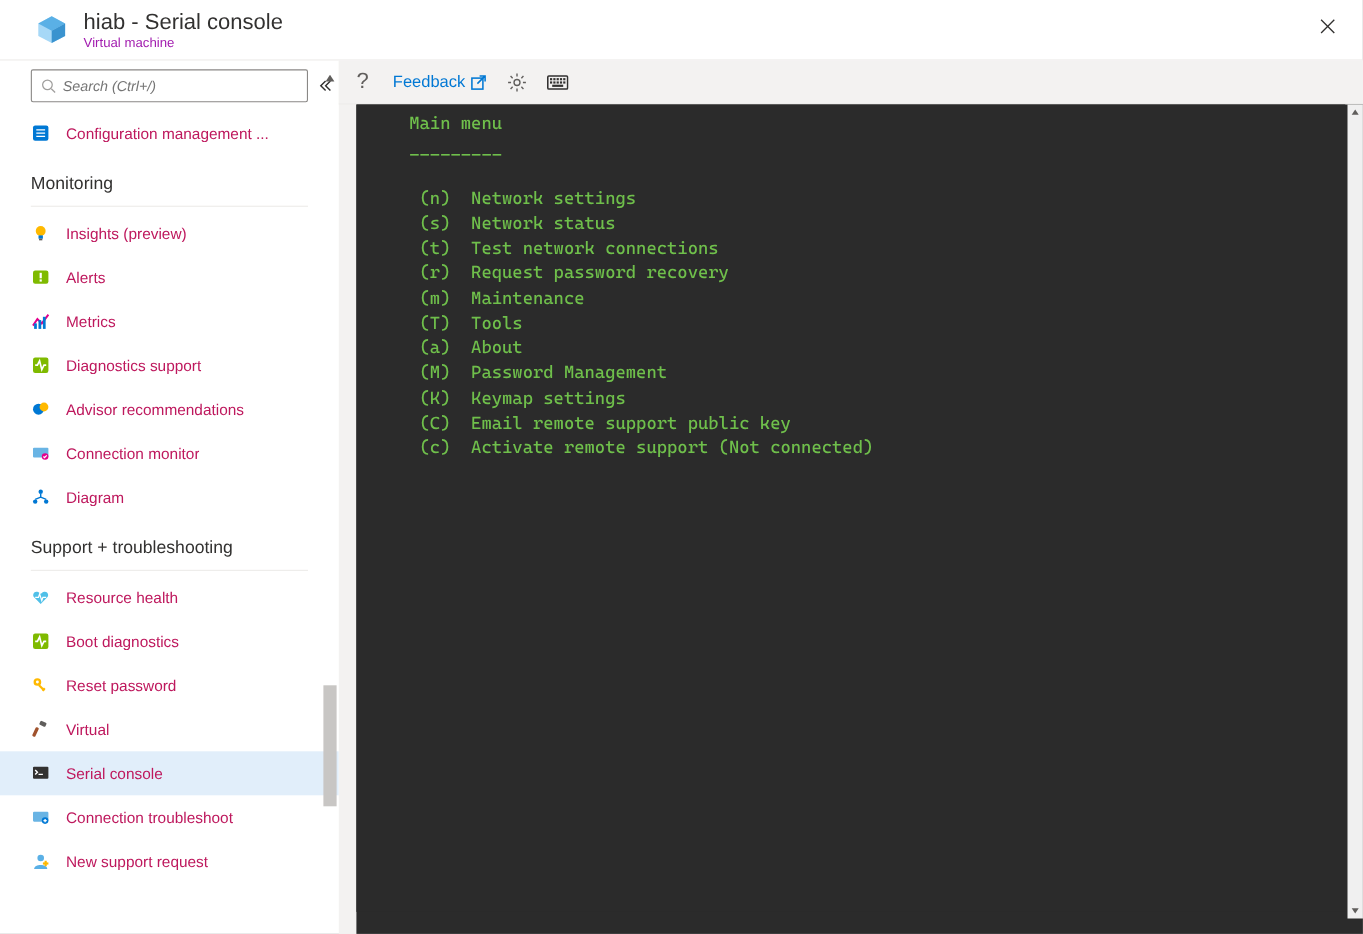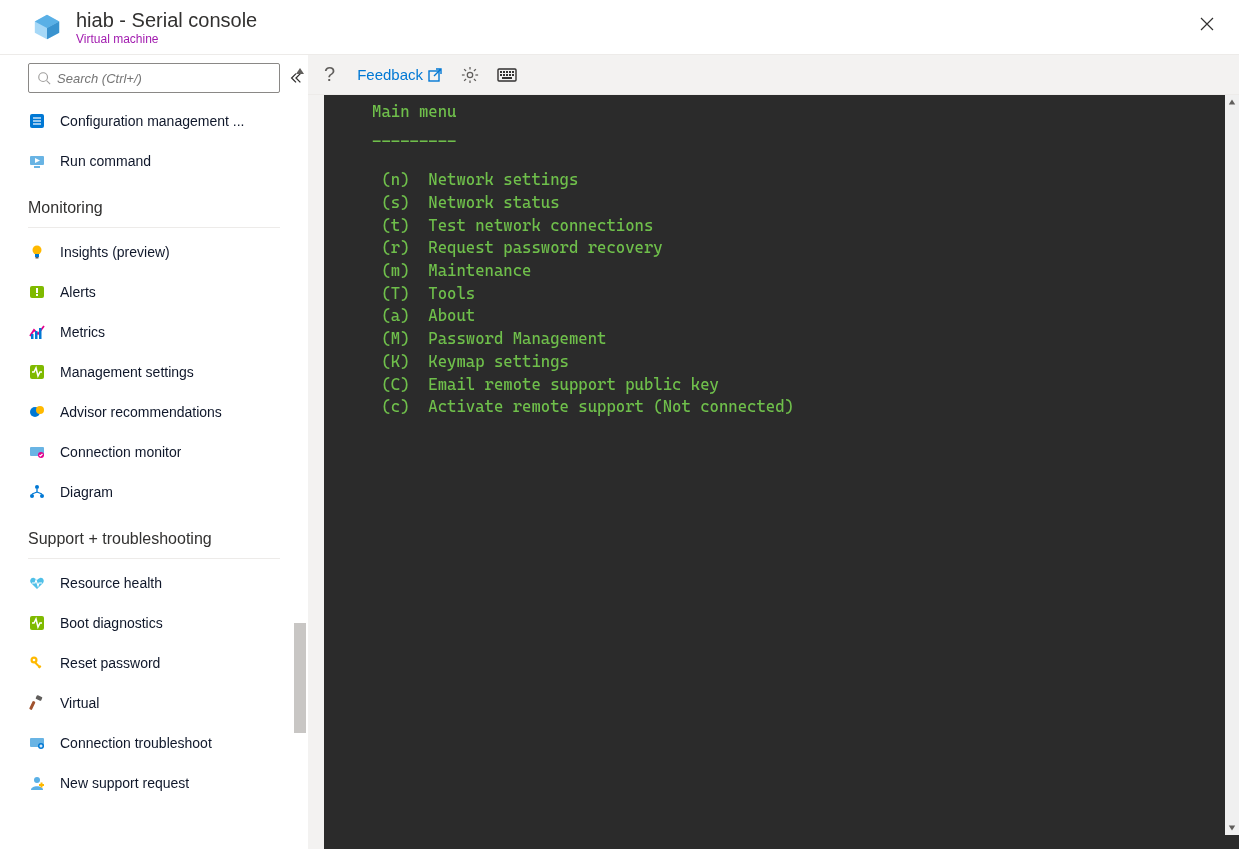--- a/index.html
+++ b/index.html
@@ -39,21 +39,21 @@
     font-style: italic; color: #ef4444;
   }
   .collapse-btn { width: 24px; margin-left: 4px; display: flex; align-items: center; justify-content: center; cursor: pointer; }
   .nav-scroll { flex: 1; overflow-y: auto; padding-bottom: 12px; }
   .nav-section-title {
     font-size: 16px; font-weight: 400; color: #323130; padding: 18px 0 6px 28px;
   }
   .nav-sep { border: none; border-top: 1px solid #edebe9; margin: 4px 28px 4px 28px; }
   .nav-item {
     display: flex; align-items: center; padding: 0 8px 0 28px; height: 40px; cursor: pointer;
-    font-size: 14px; color: #0f172a;
+    font-size: 14px; color: #be185d;
   }
   .nav-item.selected { background: #e1eefa; }
   .nav-item .icon-slot { width: 18px; height: 18px; margin-right: 14px; flex: none; display:flex; align-items:center; justify-content:center; }
   .nav-item .label { white-space: nowrap; overflow: hidden; text-overflow: ellipsis; }
   .sidebar-scrollbar { position:absolute; right:0; top:8px; bottom:0; width:16px; }
   .sidebar-scrollbar .track { position:absolute; inset:0; }
   .sidebar-scrollbar .arrow-up { position:absolute; top:0; left:0; right:0; height:16px; display:flex; align-items:center; justify-content:center; }
   .sidebar-scrollbar .thumb { position:absolute; top:560px; left:2px; right:2px; height:110px; background:#c8c6c4; border-radius:0; }
   .content { flex: 1; display: flex; flex-direction: column; min-width: 0; background:#f3f2f1; }
   .toolbar {
@@ -121,30 +121,20 @@
                 <rect x="1" y="1" width="14" height="14" rx="2" fill="#0078d4"></rect>
                 <g stroke="#fff" stroke-width="1.2">
                   <line x1="4" y1="5" x2="12" y2="5"></line>
                   <line x1="4" y1="8" x2="12" y2="8"></line>
                   <line x1="4" y1="11" x2="12" y2="11"></line>
                 </g>
               </svg>
             </span>
             <span class="label">Configuration management ...</span>
           </div>
-          <div class="nav-item">
-            <span class="icon-slot">
-              <svg width="16" height="16" viewBox="0 0 16 16">
-                <rect x="1" y="3" width="14" height="9" rx="1" fill="#69b4e4"></rect>
-                <rect x="5" y="13" width="6" height="2" fill="#69b4e4"></rect>
-                <polygon points="6,5 11,7.5 6,10" fill="#fff"></polygon>
-              </svg>
-            </span>
-            <span class="label">Run command</span>
-          </div>
           <div class="nav-section-title">Monitoring</div>
           <hr class="nav-sep">
           <div class="nav-item">
             <span class="icon-slot">
               <svg width="16" height="16" viewBox="0 0 16 16">
                 <circle cx="8" cy="6" r="4.5" fill="#ffb900"></circle>
                 <rect x="6" y="10" width="4" height="3" fill="#0078d4"></rect>
                 <rect x="6.5" y="13" width="3" height="1.5" fill="#605e5c"></rect>
               </svg>
             </span>
@@ -171,21 +161,21 @@
             </span>
             <span class="label">Metrics</span>
           </div>
           <div class="nav-item">
             <span class="icon-slot">
               <svg width="16" height="16" viewBox="0 0 16 16">
                 <rect x="1" y="1" width="14" height="14" rx="2" fill="#7fba00"></rect>
                 <polyline points="3,8 5,8 7,4 9,12 11,8 13,8" fill="none" stroke="#fff" stroke-width="1.5"></polyline>
               </svg>
             </span>
-            <span class="label">Management settings</span>
+            <span class="label">Diagnostics support</span>
           </div>
           <div class="nav-item">
             <span class="icon-slot">
               <svg width="16" height="16" viewBox="0 0 16 16">
                 <circle cx="6" cy="8" r="5" fill="#0078d4"></circle>
                 <circle cx="11" cy="6" r="4" fill="#ffb900"></circle>
               </svg>
             </span>
             <span class="label">Advisor recommendations</span>
           </div>
@@ -242,20 +232,30 @@
             <span class="label">Reset password</span>
           </div>
           <div class="nav-item">
             <span class="icon-slot">
               <svg width="16" height="16" viewBox="0 0 16 16">
                 <rect x="7" y="1" width="6" height="4" rx="1" fill="#605e5c" transform="rotate(25 10 3)"></rect>
                 <rect x="2" y="6" width="3" height="9" rx="1" fill="#a0522d" transform="rotate(25 3.5 10)"></rect>
               </svg>
             </span>
             <span class="label">Virtual</span>
+          </div>
+          <div class="nav-item selected">
+            <span class="icon-slot">
+              <svg width="16" height="16" viewBox="0 0 16 16">
+                <rect x="1" y="2" width="14" height="11" rx="1" fill="#323130"></rect>
+                <polyline points="3,5 5,7 3,9" stroke="#fff" stroke-width="1.3" fill="none"></polyline>
+                <line x1="6" y1="9" x2="10" y2="9" stroke="#fff" stroke-width="1.3"></line>
+              </svg>
+            </span>
+            <span class="label">Serial console</span>
           </div>
           <div class="nav-item">
             <span class="icon-slot">
               <svg width="16" height="16" viewBox="0 0 16 16">
                 <rect x="1" y="3" width="14" height="9" rx="1" fill="#69b4e4"></rect>
                 <circle cx="12" cy="11" r="3" fill="#0078d4"></circle>
                 <line x1="10.5" y1="11" x2="13.5" y2="11" stroke="#fff" stroke-width="1.2"></line>
                 <line x1="12" y1="9.5" x2="12" y2="12.5" stroke="#fff" stroke-width="1.2"></line>
               </svg>
             </span>

